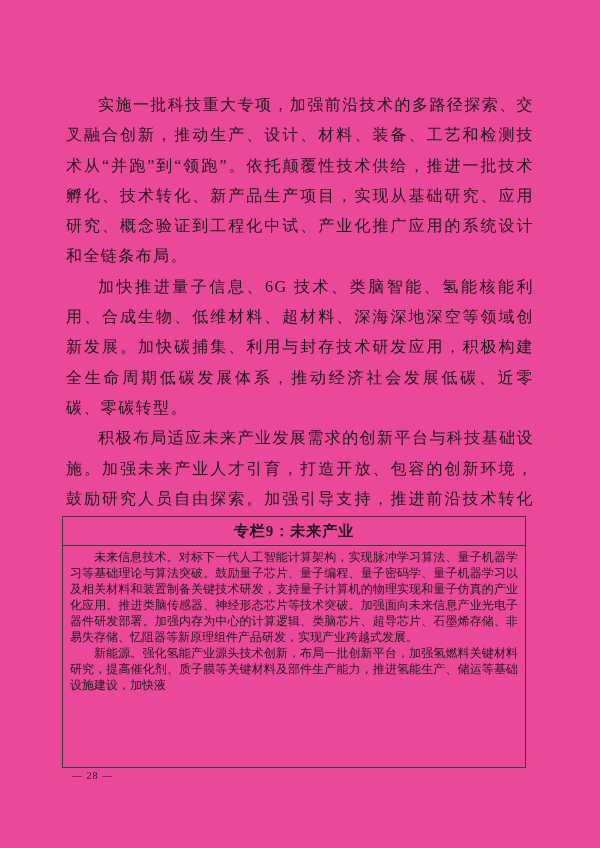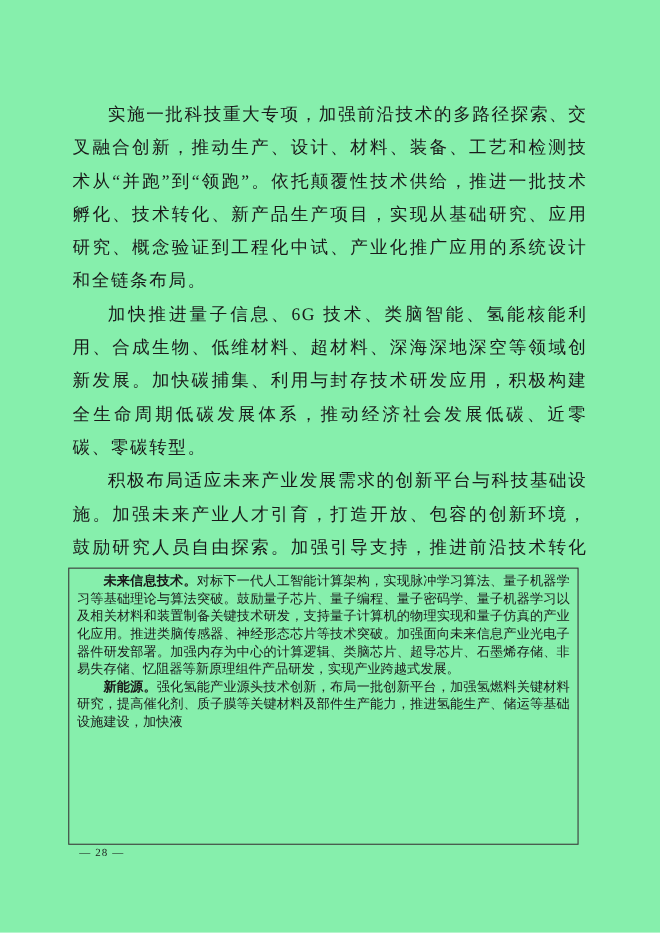--- a/index.html
+++ b/index.html
@@ -4,21 +4,21 @@
 <style>
   html, body {
     margin: 0;
     padding: 0;
     background: #ffffff;
   }
   .page {
     position: relative;
     width: 600px;
     height: 848px;
-    background: #86efac;
+    background: #ec4899;
     font-family: "Liberation Serif", "DejaVu Serif", serif;
     color: #1a1a1a;
     overflow: hidden;
   }
   
   .body-text {
     position: absolute;
     top: 90px;
     left: 66px;
     width: 468px;
@@ -60,21 +60,21 @@
   }
   .column-box-body p {
     margin: 0;
     font-size: 12px;
     line-height: 16px;
     text-align: justify;
     text-justify: inter-ideograph;
     text-indent: 2em;
   }
   .column-box-body .lead {
-    font-weight: bold;
+    font-weight: normal;
   }
   
   .page-number {
     position: absolute;
     top: 770px;
     left: 72px;
     font-size: 10px;
     letter-spacing: 1px;
     color: #1a1a1a;
   }
@@ -84,20 +84,21 @@
 
 <div class="page">
 
   <div class="body-text">
     <p>实施一批科技重大专项，加强前沿技术的多路径探索、交叉融合创新，推动生产、设计、材料、装备、工艺和检测技术从“并跑”到“领跑”。依托颠覆性技术供给，推进一批技术孵化、技术转化、新产品生产项目，实现从基础研究、应用研究、概念验证到工程化中试、产业化推广应用的系统设计和全链条布局。</p>
     <p>加快推进量子信息、6G 技术、类脑智能、氢能核能利用、合成生物、低维材料、超材料、深海深地深空等领域创新发展。加快碳捕集、利用与封存技术研发应用，积极构建全生命周期低碳发展体系，推动经济社会发展低碳、近零碳、零碳转型。</p>
     <p>积极布局适应未来产业发展需求的创新平台与科技基础设施。加强未来产业人才引育，打造开放、包容的创新环境，鼓励研究人员自由探索。加强引导支持，推进前沿技术转化应用和迭代发展。</p>
   </div>
 
   <div class="column-box">
+    <div class="column-box-title">专栏9：未来产业</div>
     <div class="column-box-body">
       <p><span class="lead">未来信息技术。</span><span>对标下一代人工智能计算架构，实现脉冲学习算法、量子机器学习等基础理论与算法突破。鼓励量子芯片、量子编程、量子密码学、量子机器学习以及相关材料和装置制备关键技术研发，支持量子计算机的物理实现和量子仿真的产业化应用。推进类脑传感器、神经形态芯片等技术突破。加强面向未来信息产业光电子器件研发部署。加强内存为中心的计算逻辑、类脑芯片、超导芯片、石墨烯存储、非易失存储、忆阻器等新原理组件产品研发，实现产业跨越式发展。</span></p>
       <p><span class="lead">新能源。</span><span>强化氢能产业源头技术创新，布局一批创新平台，加强氢燃料关键材料研究，提高催化剂、质子膜等关键材料及部件生产能力，推进氢能生产、储运等基础设施建设，加快液</span></p>
     </div>
   </div>
 
   <div class="page-number">— 28 —</div>
 
 </div>
 

